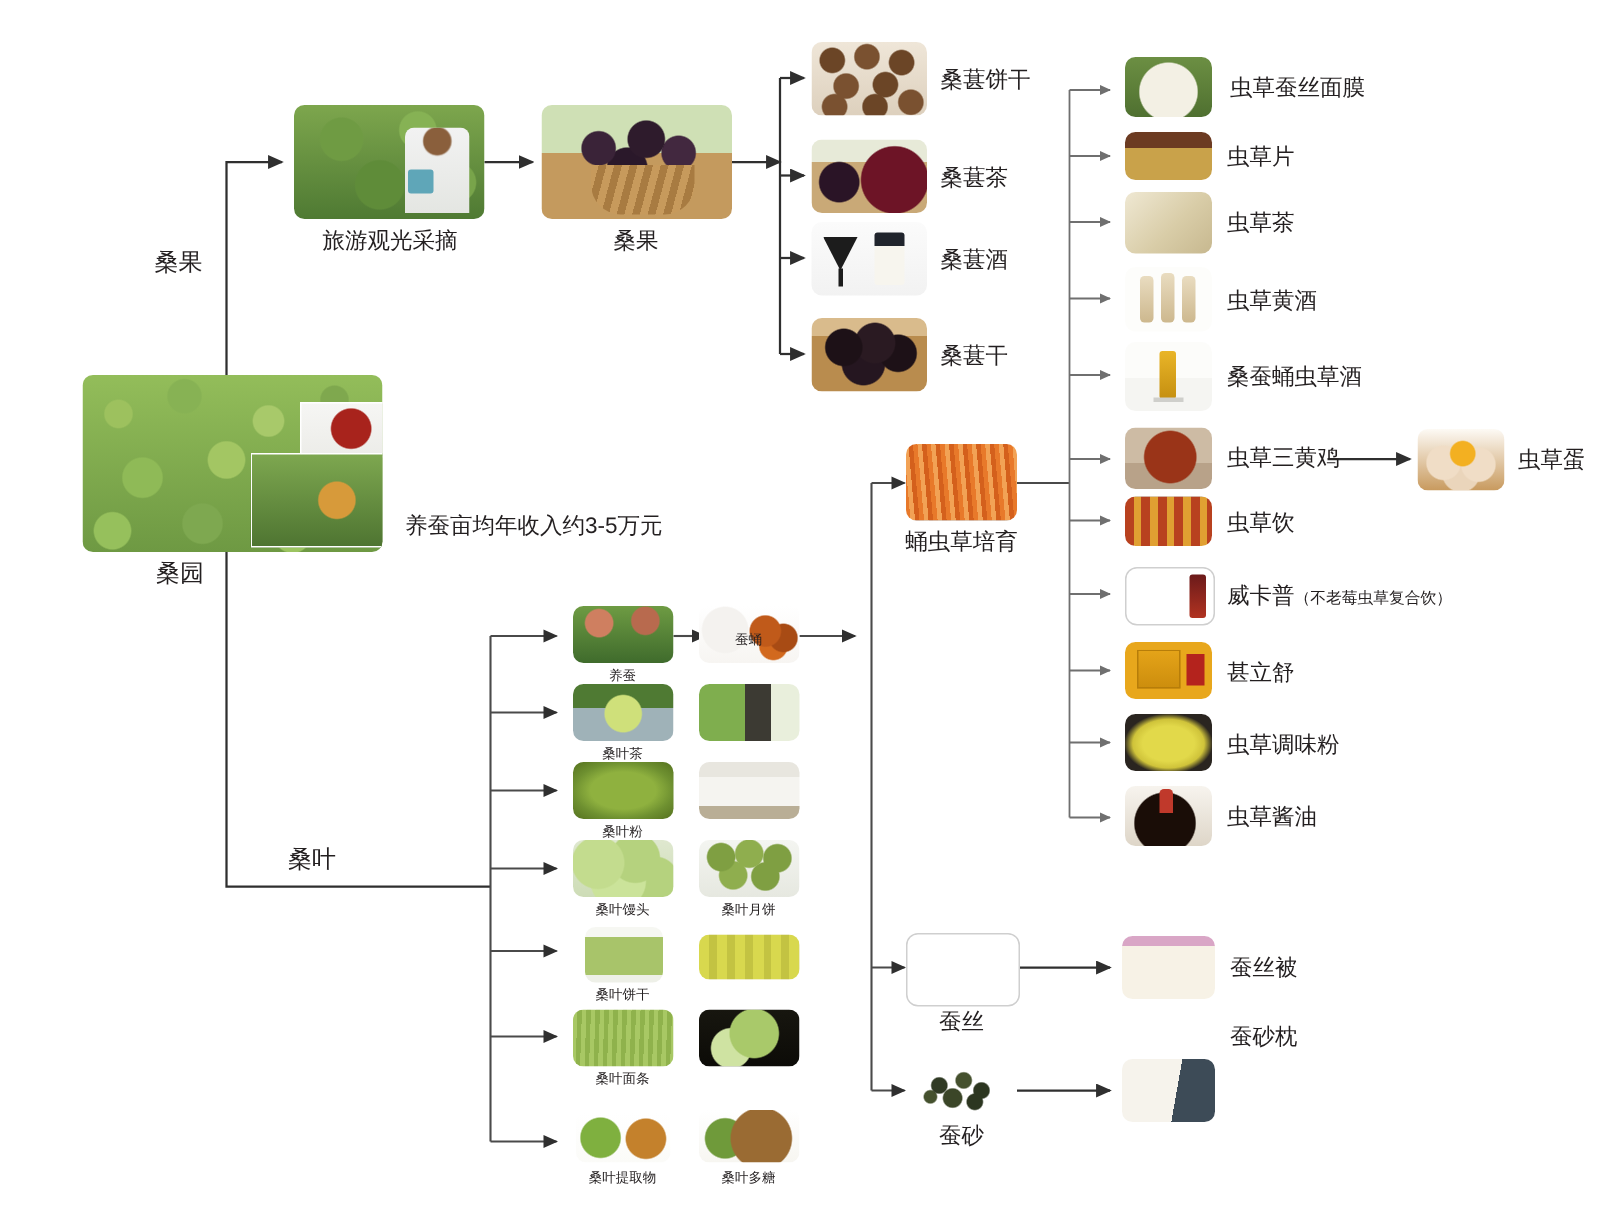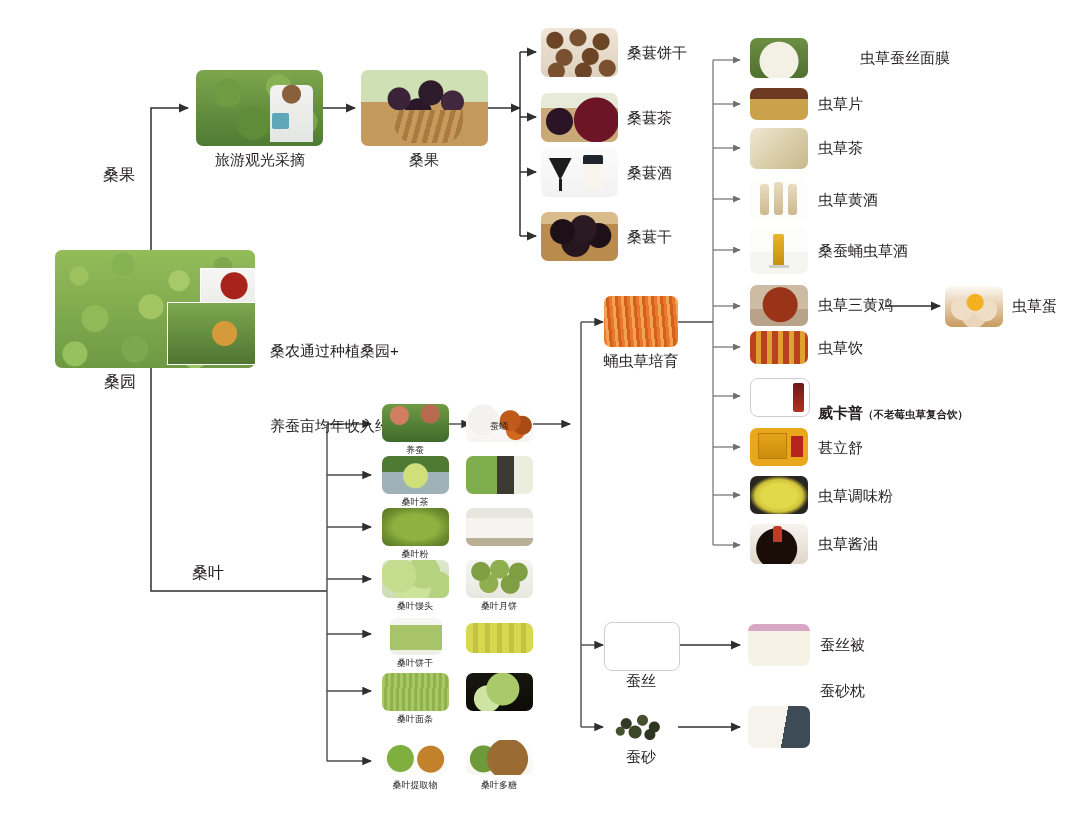--- a/index.html
+++ b/index.html
@@ -268,21 +268,20 @@
     </g>
   </svg>
 
   <div class="ph t-field" style="left:55px;top:250px;width:200px;height:118px;">
     <div class="ph t-insetred sq" style="left:145px;top:18px;width:62px;height:37px;border-radius:0;box-shadow:0 0 0 1px #fff inset;"></div>
     <div class="ph t-insetworm sq" style="left:112px;top:52px;width:96px;height:63px;border-radius:0;box-shadow:0 0 0 1px #fff inset;"></div>
   </div>
   <div class="lbl c big" style="left:120px;top:372px;">桑园</div>
 
   <div class="note" style="left:270px;top:288px;">
-    <div>桑农通过种植桑园+</div>
     <div>养蚕亩均年收入约3-5万元</div>
   </div>
 
   <div class="lbl big" style="left:103px;top:165px;">桑果</div>
   <div class="lbl big" style="left:192px;top:563px;">桑叶</div>
 
   <div class="ph t-leafy" style="left:196px;top:70px;width:127px;height:76px;">
     <div style="position:absolute;left:58%;top:20%;width:34%;height:75%;background:
       radial-gradient(circle at 50% 16%,#8a5f3c 0 9px,transparent 10px),
       linear-gradient(#f2f2f2,#e4e6e2);border-radius:6px 6px 0 0;"></div>
@@ -347,21 +346,21 @@
   <div class="ph t-cordy" style="left:604px;top:296px;width:74px;height:51px;"></div>
   <div class="lbl c mid" style="left:641px;top:352px;font-family:Liberation Serif, serif;">蛹虫草培育</div>
 
   <div class="ph t-silk rounded-border" style="left:604px;top:622px;width:74px;height:47px;"></div>
   <div class="lbl c mid" style="left:641px;top:672px;">蚕丝</div>
 
   <div class="ph t-sand" style="left:604px;top:706px;width:74px;height:42px;"></div>
   <div class="lbl c mid" style="left:641px;top:748px;">蚕砂</div>
 
   <div class="ph t-mask" style="left:750px;top:38px;width:58px;height:40px;"></div>
-  <div class="lbl mid" style="left:860px;top:49px;">虫草蚕丝面膜</div>
+  <div class="lbl mid" style="left:820px;top:49px;">虫草蚕丝面膜</div>
 
   <div class="ph t-goldbox" style="left:750px;top:88px;width:58px;height:32px;"></div>
   <div class="lbl mid" style="left:818px;top:95px;">虫草片</div>
 
   <div class="ph t-teabox" style="left:750px;top:128px;width:58px;height:41px;"></div>
   <div class="lbl mid" style="left:818px;top:139px;">虫草茶</div>
 
   <div class="ph t-bottles" style="left:750px;top:178px;width:58px;height:43px;">
     <div style="position:absolute;left:18%;top:14%;width:15%;height:72%;background:linear-gradient(#e9dcc0,#cdb88e);border-radius:3px;"></div>
     <div style="position:absolute;left:42%;top:10%;width:15%;height:76%;background:linear-gradient(#e9dcc0,#cdb88e);border-radius:3px;"></div>
@@ -377,21 +376,21 @@
 
   <div class="ph t-chicken" style="left:750px;top:285px;width:58px;height:41px;"></div>
   <div class="lbl mid" style="left:818px;top:296px;">虫草三黄鸡</div>
 
   <div class="ph t-drinkbox" style="left:750px;top:331px;width:58px;height:33px;"></div>
   <div class="lbl mid" style="left:818px;top:339px;">虫草饮</div>
 
   <div class="ph t-dark rounded-border" style="left:750px;top:378px;width:58px;height:37px;">
     <div style="position:absolute;right:8%;top:12%;width:20%;height:76%;background:linear-gradient(#6b1a1a,#b13321);border-radius:2px;"></div>
   </div>
-  <div class="lbl mid" style="left:818px;top:404px;font-weight:bold;">
+  <div class="lbl mid" style="left:818px;top:388px;">
     <span>威卡普</span><span class="sub">（不老莓虫草复合饮）</span>
   </div>
 
   <div class="ph t-yellowbox" style="left:750px;top:428px;width:58px;height:38px;">
     <div style="position:absolute;left:14%;top:14%;width:50%;height:68%;background:linear-gradient(#e5a419,#cc8d0d);box-shadow:inset 0 0 0 1px #b77d09;"></div>
     <div style="position:absolute;right:8%;top:20%;width:22%;height:56%;background:#b4231d;"></div>
   </div>
   <div class="lbl mid" style="left:818px;top:439px;">甚立舒</div>
 
   <div class="ph t-powder" style="left:750px;top:476px;width:58px;height:38px;"></div>

